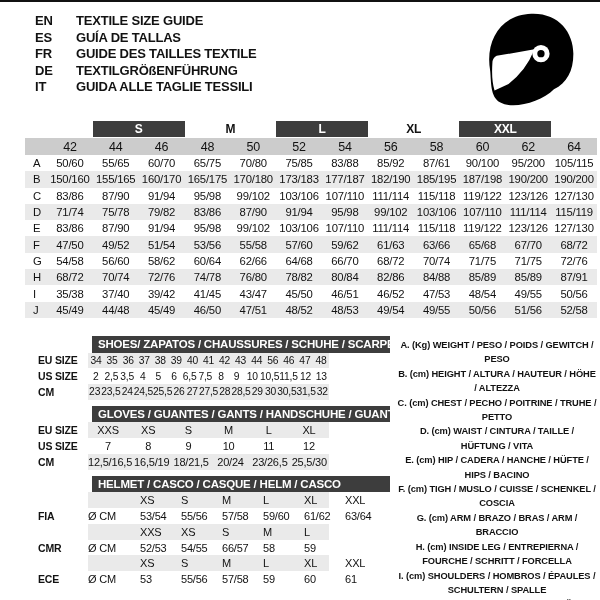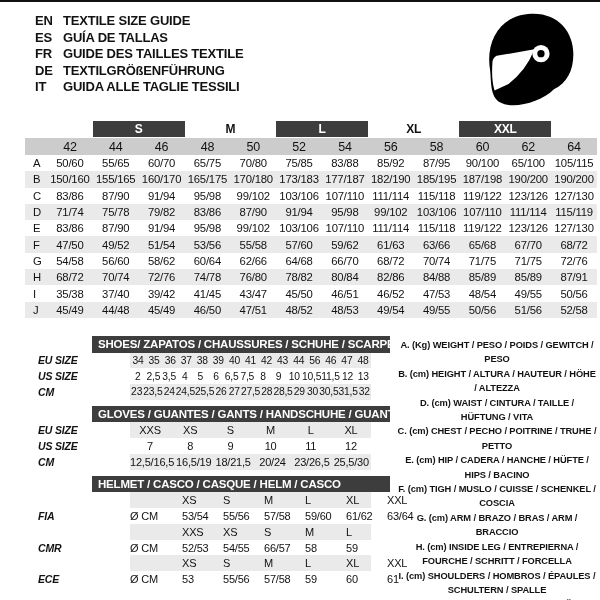--- a/index.html
+++ b/index.html
@@ -6,43 +6,43 @@
   body {
     width:600px; height:600px;
     background:#fff; color:#121212;
     font-family:"Liberation Sans", sans-serif;
     position:relative; overflow:hidden;
     border-top:2px solid #111; box-sizing:border-box;
     letter-spacing:-0.2px;
   }
   
   .langs { position:absolute; left:35px; top:11px; }
-  .lang-row { display:flex; font-weight:bold; font-size:13px; line-height:16.5px; }
+  .lang-row { display:flex; font-weight:bold; font-size:13px; line-height:16.5px;gap:13px; }
   .lang-code { width:28px; }
   .logo { position:absolute; right:10px; top:2px; width:124px; height:108px; }
   
   .main-table { position:absolute; left:25px; top:119px; width:572px; }
   .grid-row { display:grid; grid-template-columns:22px repeat(12,1fr); align-items:center; }
   .group-row { height:16px; margin-bottom:1px; }
   .group-cell { height:16px; display:flex; align-items:center; justify-content:center;
                 font-weight:bold; font-size:12px; }
   .group-dark { background:var(--dark); color:#fff; }
   .sizes-row { height:17px; background:var(--mid); font-size:12.5px; }
   .sizes-row .cell { text-align:center; }
   .data-row { height:16.3px; font-size:11.3px; }
   .data-row.stripe { background:var(--light); }
   .row-letter { padding-left:8px; }
   .cell { text-align:center; white-space:nowrap; }
   
   .bottom { position:absolute; left:0; top:334px; width:392px; }
   .section { margin-bottom:6px; }
   .sec-row { display:flex; align-items:center; height:15.8px; }
   .sec-label { width:88px; padding-left:38px; box-sizing:border-box;
-               font-weight:bold; font-size:10.5px; white-space:nowrap;font-style:italic; }
-  .sec-vals { width:241px; display:grid; align-items:center; height:100%; box-sizing:border-box;margin-left:42px; }
+               font-weight:bold; font-size:10.5px; white-space:nowrap; }
+  .sec-vals { width:241px; display:grid; align-items:center; height:100%; box-sizing:border-box; }
   .sec-vals.shaded { background:var(--light); }
   .title-row { height:16.5px; display:flex; }
   .title-spacer { width:92px; }
   .sec-title { width:298px; background:var(--dark); color:#fff; font-weight:bold;
                font-size:11.5px; display:flex; align-items:center; padding-left:6px;
                box-sizing:border-box; white-space:nowrap; }
   .g15 { grid-template-columns:repeat(15,1fr); font-size:10.3px; }
   .g6  { grid-template-columns:repeat(6,1fr);  font-size:11px; }
   .gh  { grid-template-columns:52px repeat(6,41px); font-size:11px; }
   .gh .cell { text-align:left; }
@@ -114,23 +114,23 @@
     <div class="grid-row data-row">
       <div class="row-letter">A</div>
       <div class="cell">50/60</div>
       <div class="cell">55/65</div>
       <div class="cell">60/70</div>
       <div class="cell">65/75</div>
       <div class="cell">70/80</div>
       <div class="cell">75/85</div>
       <div class="cell">83/88</div>
       <div class="cell">85/92</div>
-      <div class="cell">87/95</div>
+      <div class="cell">87/61</div>
       <div class="cell">90/100</div>
-      <div class="cell">65/100</div>
+      <div class="cell">95/200</div>
       <div class="cell">105/115</div>
     </div>
     <div class="grid-row data-row stripe">
       <div class="row-letter">B</div>
       <div class="cell">150/160</div>
       <div class="cell">155/165</div>
       <div class="cell">160/170</div>
       <div class="cell">165/175</div>
       <div class="cell">170/180</div>
       <div class="cell">173/183</div>
@@ -451,21 +451,21 @@
             <div class="cell">61</div>
           </div>
         </div>
       </div>
   </div>
 </div>
 
 <div class="legend">
     <div class="legend-item">A. (Kg) WEIGHT / PESO / POIDS / GEWITCH / PESO</div>
     <div class="legend-item">B. (cm) HEIGHT / ALTURA / HAUTEUR / HÖHE / ALTEZZA</div>
+    <div class="legend-item">C. (cm) CHEST / PECHO / POITRINE / TRUHE / PETTO</div>
     <div class="legend-item">D. (cm) WAIST / CINTURA / TAILLE / HÜFTUNG / VITA</div>
-    <div class="legend-item">C. (cm) CHEST / PECHO / POITRINE / TRUHE / PETTO</div>
     <div class="legend-item">E. (cm) HIP / CADERA / HANCHE / HÜFTE / HIPS / BACINO</div>
     <div class="legend-item">F. (cm) TIGH / MUSLO / CUISSE / SCHENKEL / COSCIA</div>
     <div class="legend-item">G. (cm) ARM / BRAZO / BRAS / ARM / BRACCIO</div>
     <div class="legend-item">H. (cm) INSIDE LEG / ENTREPIERNA / FOURCHE / SCHRITT / FORCELLA</div>
     <div class="legend-item">I. (cm) SHOULDERS / HOMBROS / ÉPAULES / SCHULTERN / SPALLE</div>
     <div class="legend-item">J. (cm) BACK / ESPALDA / DOS / ZURÜCK / INDIETRO</div>
   </div>
 
 </body></html>

